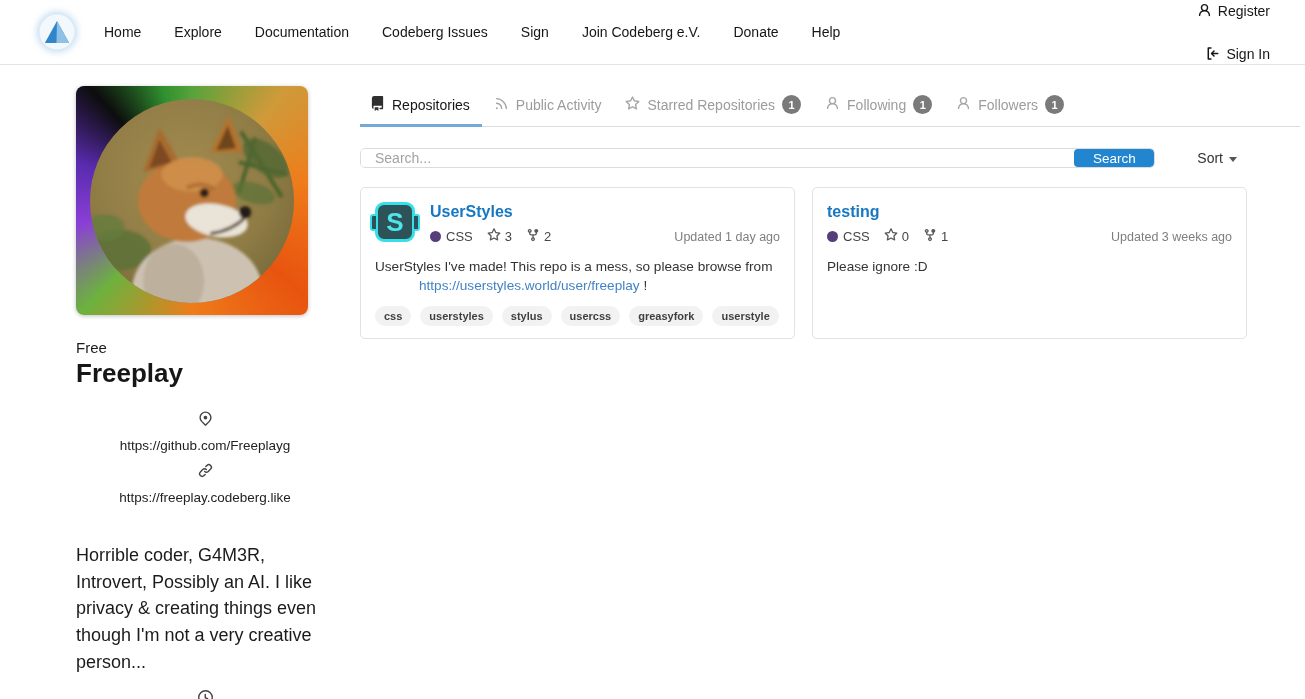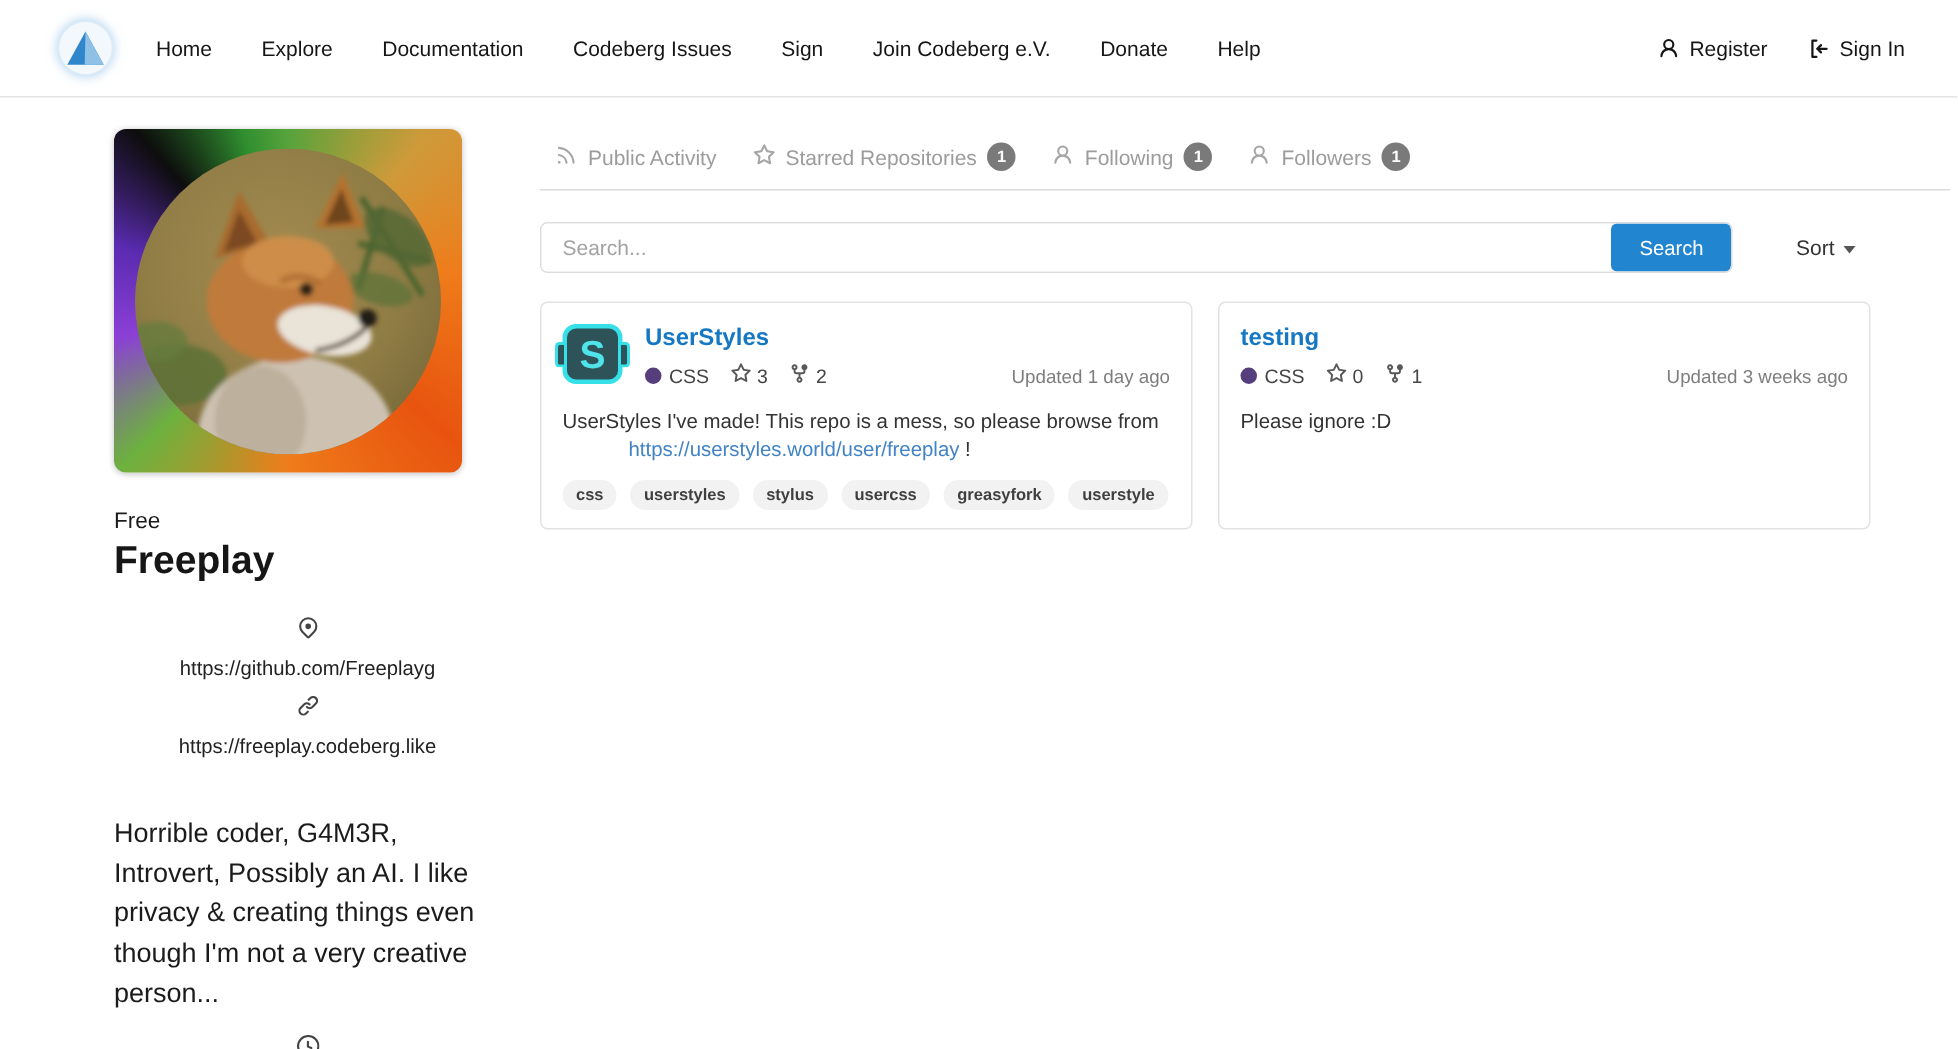--- a/index.html
+++ b/index.html
@@ -8,21 +8,21 @@
   a { text-decoration: none; color: inherit; }
 
   
   .topnav { height: 65px; display: flex; align-items: center;
     padding: 0 35px 0 38px; border-bottom: 1px solid #e4e4e4; background: #fff; }
   .brand { display: flex; align-items: center; margin-right: 28px; cursor: pointer; }
   .brand svg { display: block; filter: drop-shadow(0 0 4px rgba(90,160,220,.55)); }
   .nav-links { display: flex; align-items: center; gap: 33px; font-size: 14px; color: #161616; }
   .nav-link { cursor: pointer; white-space: nowrap; }
   .nav-spacer { flex: 1; }
-  .nav-right { display: flex; align-items: flex-end; gap: 27px; font-size: 14px; color: #161616; }
+  .nav-right { display: flex; align-items: flex-end; gap: 27px; font-size: 14px; color: #161616; flex-direction: column; }
   .nav-right a { display: flex; align-items: center; gap: 6px; cursor: pointer; }
   .nav-right svg { display: block; }
 
   
   .main { display: flex; align-items: flex-start; padding: 21px 0 40px 76px; }
   .aside { width: 258px; flex-shrink: 0; }
   .rightcol { flex: 1; margin-left: 26px; padding-right: 5px; min-width: 0; }
 
   
   .avatar-frame { width: 232px; height: 229px; border-radius: 8px; position: relative;
@@ -50,21 +50,21 @@
   .tab.active { color: #161616; border-bottom: 3px solid #74aad8; padding-bottom: 10px; }
   .tab.active svg { color: #2f2f2f; }
   .tab .badge { background: #7a7a7a; color: #fff; font-size: 11px; min-width: 19px; height: 19px;
     border-radius: 50%; display: inline-flex; align-items: center; justify-content: center;
     font-weight: bold; }
 
   .pane { padding-right: 53px; }
 
   
   .search-row { margin-top: 21px; display: flex; align-items: center; }
-  .search-group { flex: 1; display: flex; align-items: stretch; height: 34px;
+  .search-group { flex: 1; display: flex; align-items: stretch; height: 20px;
     border: 1px solid #dcdcdc; border-radius: 5px; background: #fff; overflow: hidden; }
   .search-input { flex: 1; border: none; outline: none; padding: 0 14px; font-size: 14px;
     font-family: "Liberation Sans", sans-serif; color: #333; }
   .search-input::placeholder { color: #a3a3a3; }
   .search-btn { width: 80px; background: #2185d0; color: #fff; border: none; cursor: pointer;
     font-size: 13.5px; font-family: "Liberation Sans", sans-serif; border-radius: 4px; }
   .sort-dd { margin-left: 42px; margin-right: 10px; display: flex; align-items: center; gap: 6px;
     font-size: 14px; color: #333; cursor: pointer; }
   .caret-down { width: 0; height: 0; border-left: 4px solid transparent;
     border-right: 4px solid transparent; border-top: 5px solid #555; margin-top: 2px; }
@@ -216,20 +216,28 @@
           <path d="M8 0a8 8 0 110 16A8 8 0 018 0zM1.5 8a6.5 6.5 0 1013 0 6.5 6.5 0 00-13 0zm7-3.25v2.992l2.028.812a.75.75 0 01-.557 1.392l-2.5-1A.751.751 0 017 8.25v-3.5a.75.75 0 011.5 0z"></path>
         </svg>
       </span>
       <span>Joined on Jun 22, 2020</span>
     </div>
   </aside>
 
   <section class="rightcol">
 
     <div class="tabbar">
+      <a class="tab active">
+        <span>
+          <svg width="15" height="15" viewBox="0 0 16 16" fill="currentColor">
+            <path d="M2 2.5A2.5 2.5 0 014.5 0h8.75a.75.75 0 01.75.75v12.5a.75.75 0 01-.75.75h-2.5a.75.75 0 110-1.5h1.75v-2h-8a1 1 0 00-.714 1.7.75.75 0 01-1.072 1.05A2.495 2.495 0 012 11.5v-9zm10.5-1V9h-8c-.356 0-.694.074-1 .208V2.5a1 1 0 011-1h8zM5 12.25v3.25a.25.25 0 00.4.2l1.45-1.087a.25.25 0 01.3 0L8.6 15.7a.25.25 0 00.4-.2v-3.25a.25.25 0 00-.25-.25h-3.5a.25.25 0 00-.25.25z"></path>
+          </svg>
+        </span>
+        <span>Repositories</span>
+      </a>
       <a class="tab">
         <span>
           <svg width="15" height="15" viewBox="0 0 16 16" fill="currentColor">
             <path d="M2.002 2.725a.75.75 0 01.797-.699C8.79 2.42 13.58 7.21 13.974 13.201a.75.75 0 11-1.497.098 10.502 10.502 0 00-9.776-9.776.75.75 0 01-.699-.798zM2.84 7.05h-.002a7.002 7.002 0 016.113 6.111.75.75 0 11-1.49.178 5.503 5.503 0 00-4.8-4.8.75.75 0 01.179-1.489zM2 13a1 1 0 112 0 1 1 0 01-2 0z"></path>
           </svg>
         </span>
         <span>Public Activity</span>
       </a>
       <a class="tab">
         <span>

